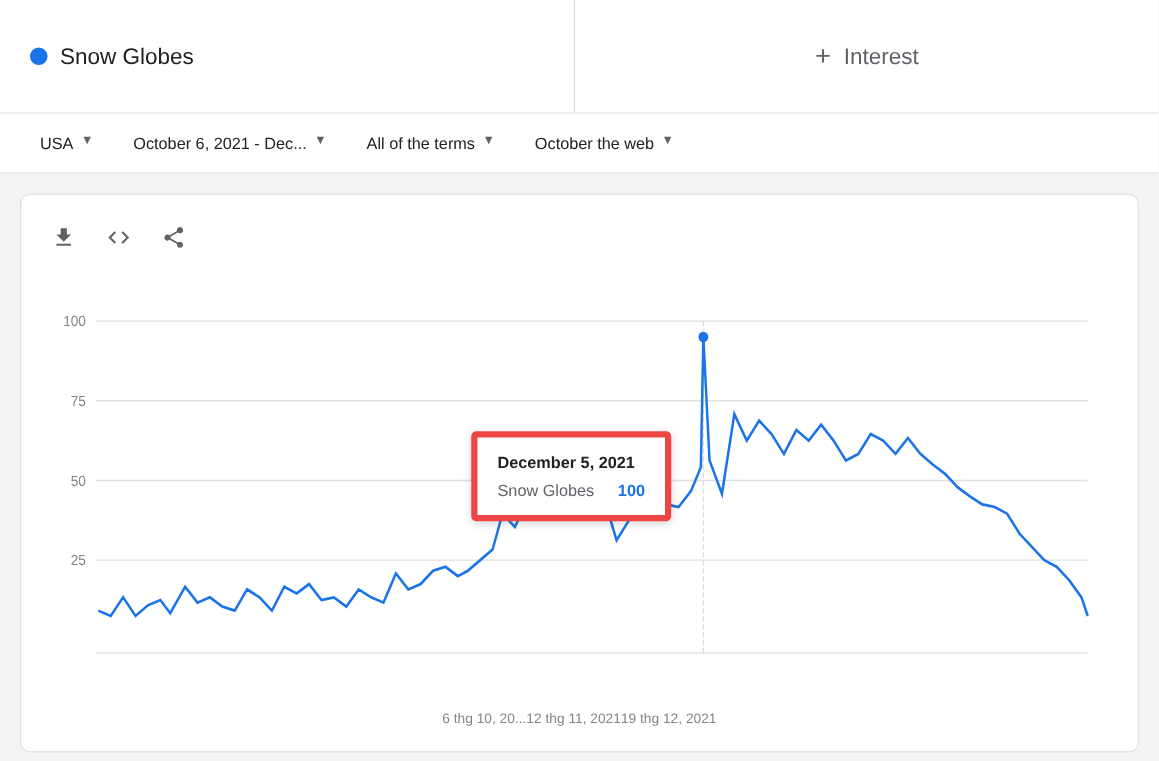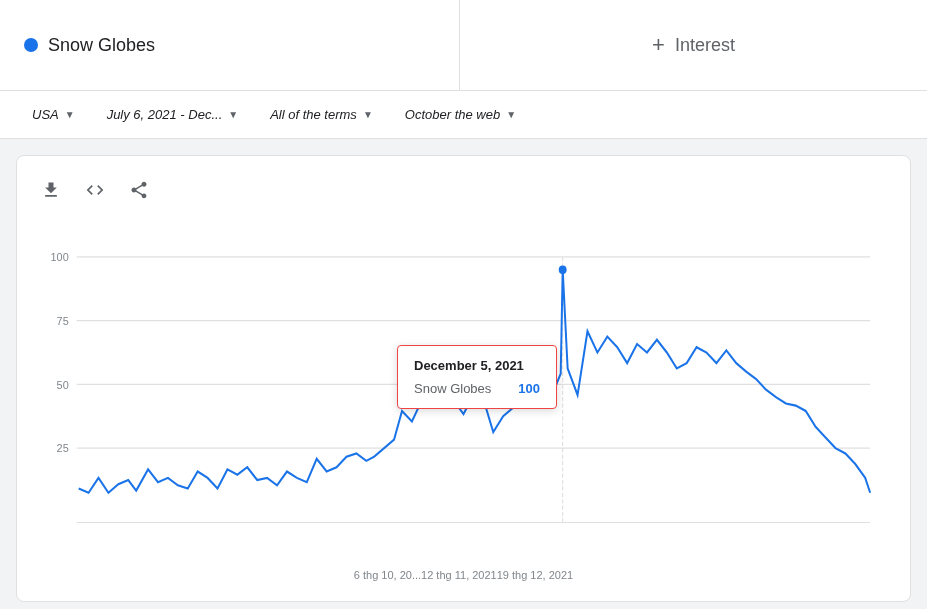--- a/index.html
+++ b/index.html
@@ -58,30 +58,28 @@
     .filters-bar {
       display: flex;
       align-items: center;
       background: #fff;
       border-bottom: 1px solid #e0e0e0;
       padding: 10px 24px;
       gap: 16px;
     }
     .filter-btn {
       display: flex;
-      align-items: center;
       gap: 6px;
       font-size: 13px;
       color: #202124;
       background: none;
       border: none;
       cursor: pointer;
       padding: 6px 8px;
       border-radius: 4px;
-      font-style: italic;
     }
     .chevron {
       font-size: 10px;
       color: #5f6368;
     }
 
     .chart-section {
       background: #fff;
       margin: 16px;
       border-radius: 8px;
@@ -137,26 +135,26 @@
     }
 
     svg.chart {
       width: 100%;
       height: 100%;
     }
 
     .tooltip-box {
       position: absolute;
       background: #fff;
-      border: 1px solid #ef4444;
+      border: 5px solid #ef4444;
       border-radius: 4px;
       padding: 12px 16px;
       box-shadow: 0 2px 8px rgba(0,0,0,0.15);
       top: 120px;
-      left: 360px;
+      left: 340px;
       min-width: 160px;
       z-index: 10;
     }
     .tooltip-date {
       font-size: 13px;
       font-weight: 600;
       color: #202124;
       margin-bottom: 8px;
     }
     .tooltip-row {
@@ -196,21 +194,21 @@
     <span>Interest</span>
   </div>
 </div>
 
 <div class="filters-bar">
   <button class="filter-btn">
     <span>USA</span>
     <span class="chevron">▼</span>
   </button>
   <button class="filter-btn">
-    <span>July 6, 2021 - Dec...</span>
+    <span>October 6, 2021 - Dec...</span>
     <span class="chevron">▼</span>
   </button>
   <button class="filter-btn">
     <span>All of the terms</span>
     <span class="chevron">▼</span>
   </button>
   <button class="filter-btn">
     <span>October the web</span>
     <span class="chevron">▼</span>
   </button>

